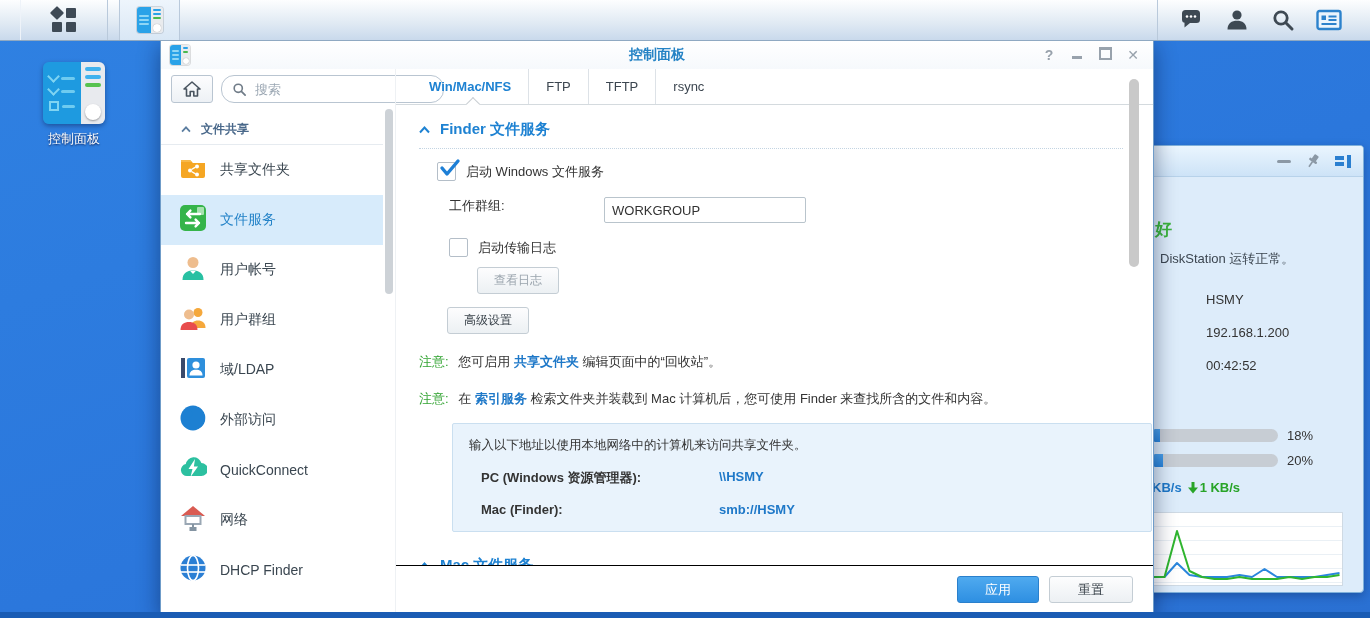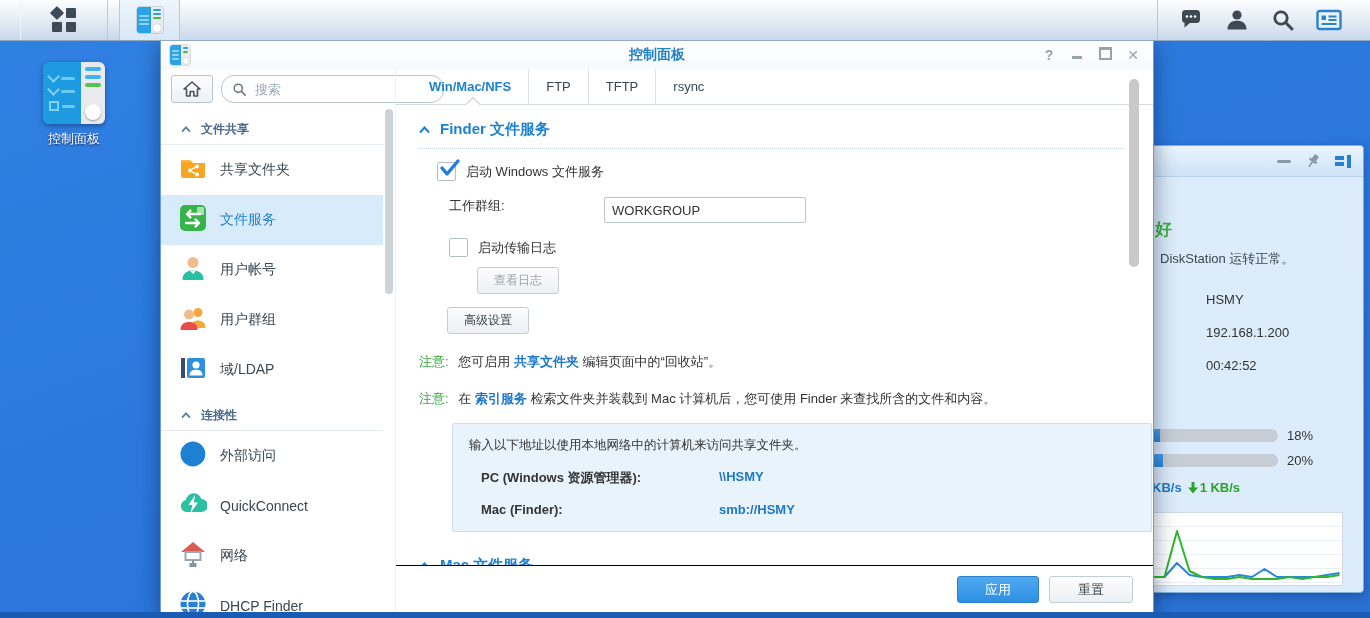--- a/index.html
+++ b/index.html
@@ -351,26 +351,20 @@
           </div>
           <div class="side-item">
             <span><svg width="28" height="28" viewBox="0 0 28 28">
                 <rect x="2" y="4" width="4" height="20" fill="#3a4a6b"></rect>
                 <rect x="8" y="4" width="18" height="20" rx="2" fill="#2e8fdc"></rect>
                 <circle cx="17" cy="11" r="3.6" fill="#fff"></circle>
                 <path d="M10.5 21.5c0-4 2.7-5.7 6.5-5.7s6.5 1.7 6.5 5.7z" fill="#fff"></path>
               </svg></span>
             <span class="lbl">域/LDAP</span>
           </div>
-          <div class="side-section">
-            <svg width="10" height="7" viewBox="0 0 11 8">
-              <polyline points="1,6.5 5.5,1.5 10,6.5" fill="none" stroke="#5b7da0" stroke-width="2"></polyline>
-            </svg>
-            <span>连接性</span>
-          </div>
           <div class="side-item">
             <span><svg width="28" height="28" viewBox="0 0 28 28">
                 <circle cx="14" cy="14" r="12.5" fill="#1d80d2"></circle>
                 <path d="M14 1.5 a12.5 12.5 0 0 1 0 25 a19 12.5 0 0 0 0-25z" fill="#fff" opacity=".9"></path>
                 <circle cx="10" cy="10" r="3.4" fill="#1d80d2"></circle>
                 <circle cx="8.5" cy="18.5" r="2.6" fill="#1d80d2"></circle>
               </svg></span>
             <span class="lbl">外部访问</span>
           </div>
           <div class="side-item">

